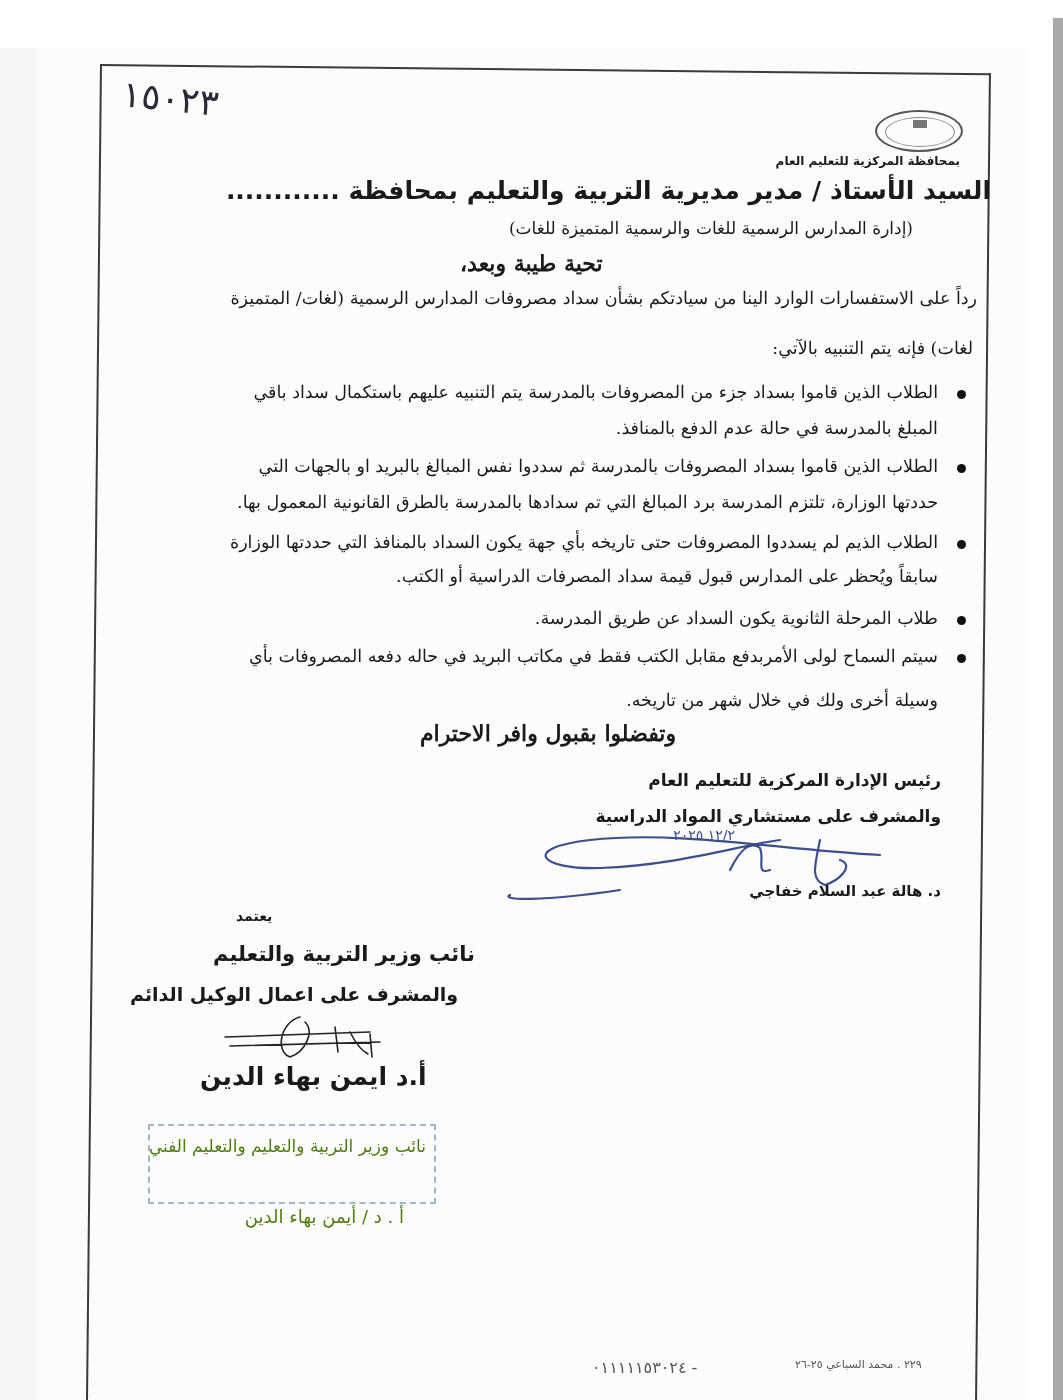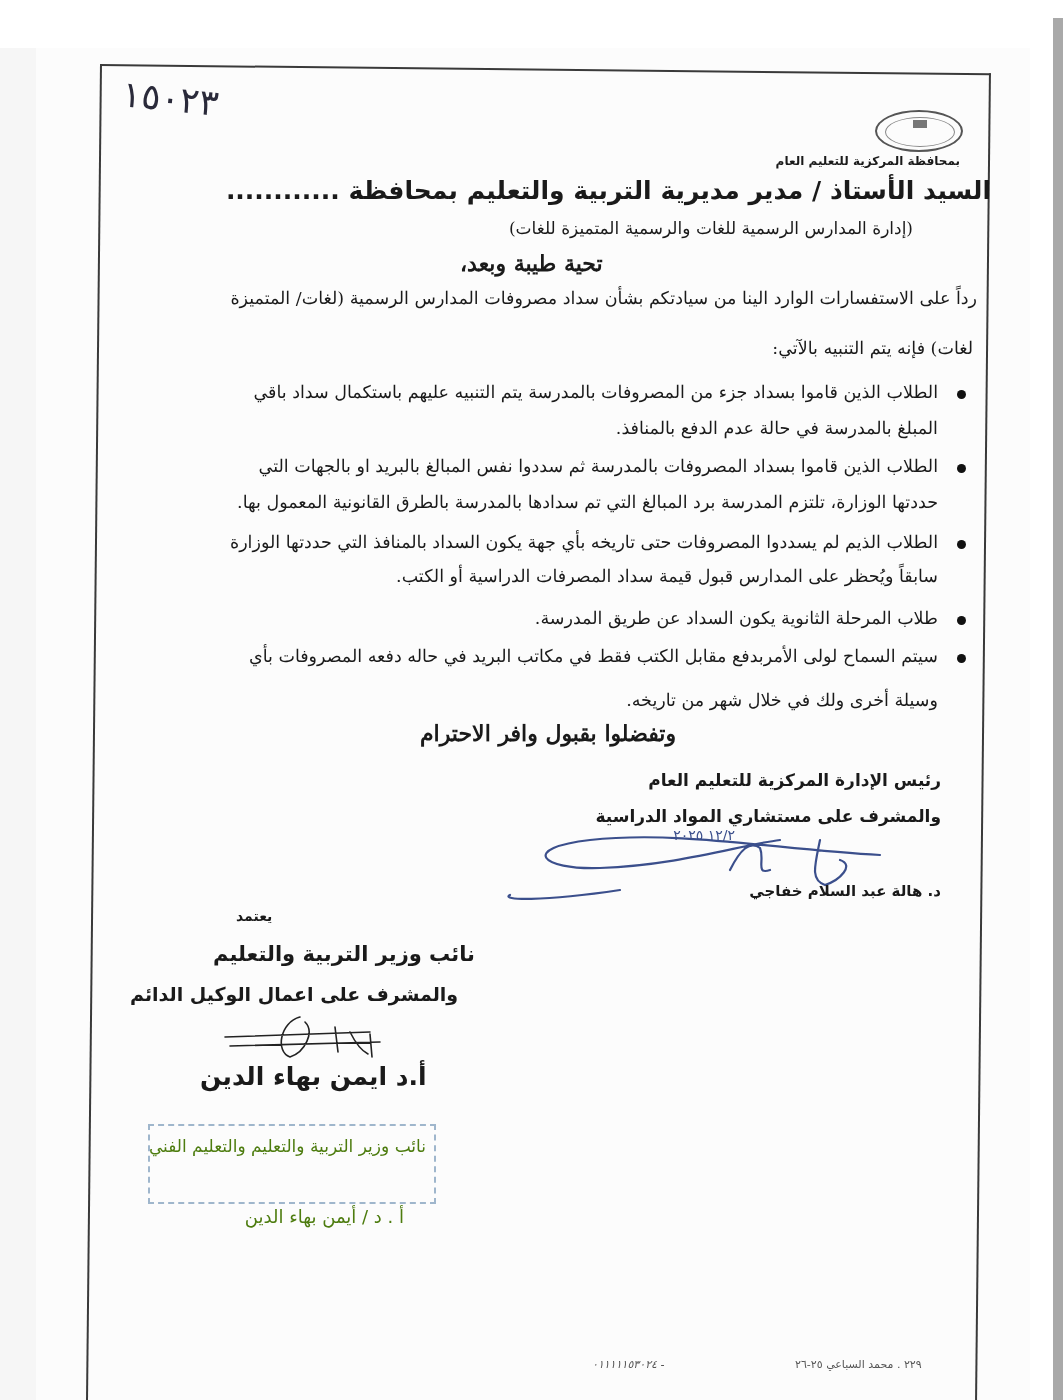--- a/index.html
+++ b/index.html
@@ -46,21 +46,21 @@
 
   .approve-label { left: 236px; top: 908px; font-size: 14px; font-weight: bold; }
   .approver-title { left: 172px; top: 942px; font-size: 21px; font-weight: bold; letter-spacing: 1px; margin-left: 41px; }
   .approver-sub { left: 130px; top: 983px; font-size: 19px; font-weight: bold; }
   .approver-name { left: 200px; top: 1062px; font-size: 25px; font-weight: 900; letter-spacing: 1px; }
 
   .stamp { left: 148px; top: 1124px; width: 288px; height: 80px; border: 2px dashed #9fb6cc; color: #4d7c0f; }
   .stamp-line1 { position: absolute; right: 8px; top: 10px; font-size: 17px; white-space: nowrap; }
   .stamp-line2 { position: absolute; right: 30px; top: 44px; font-size: 18px; white-space: nowrap; letter-spacing: 2px; margin-top: 36px; }
 
-  .footer-phone { left: 592px; top: 1358px; font-size: 11px; color: #555; direction: ltr; font-style: italic; }
+  .footer-phone { left: 592px; top: 1358px; font-size: 16px; color: #555; direction: ltr; }
   .footer-ref { left: 795px; top: 1358px; font-size: 11px; color: #555; text-align: right; }
 </style>
 </head>
 <body>
 
 <div class="scan-bg"></div>
 <div class="scan-paper"></div>
 <div class="right-edge"></div>
 <div class="frame"></div>
 

